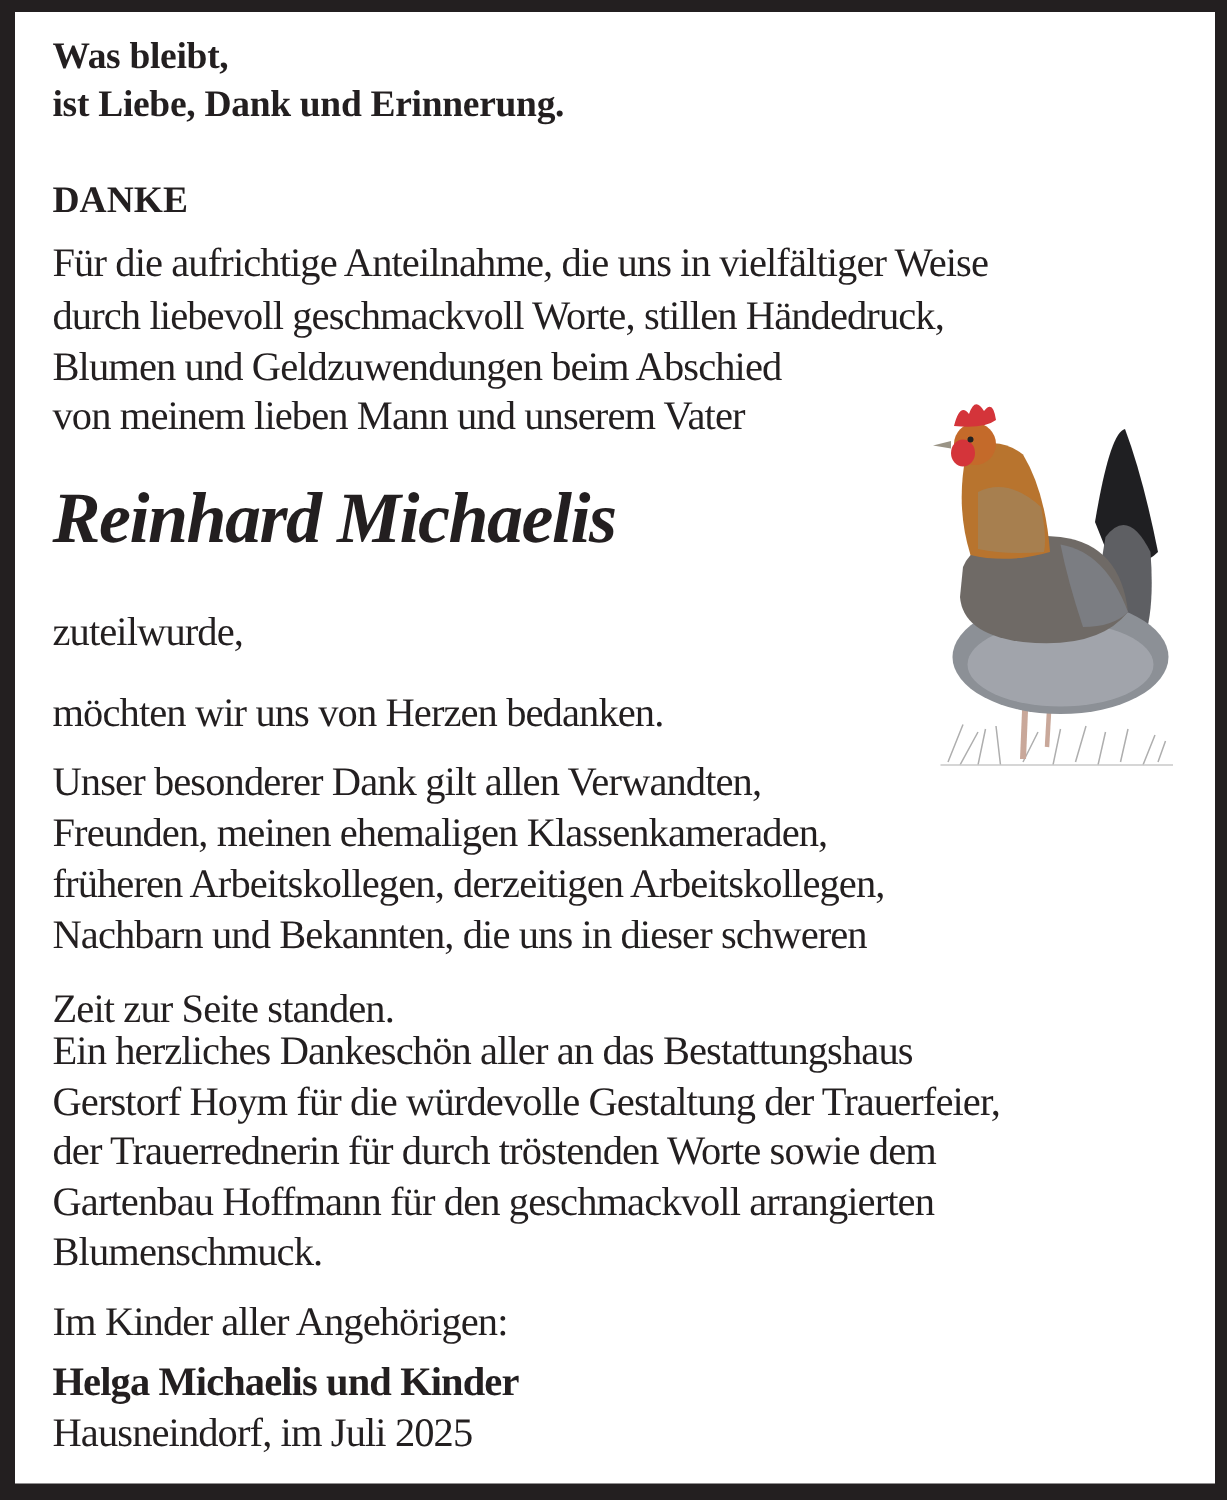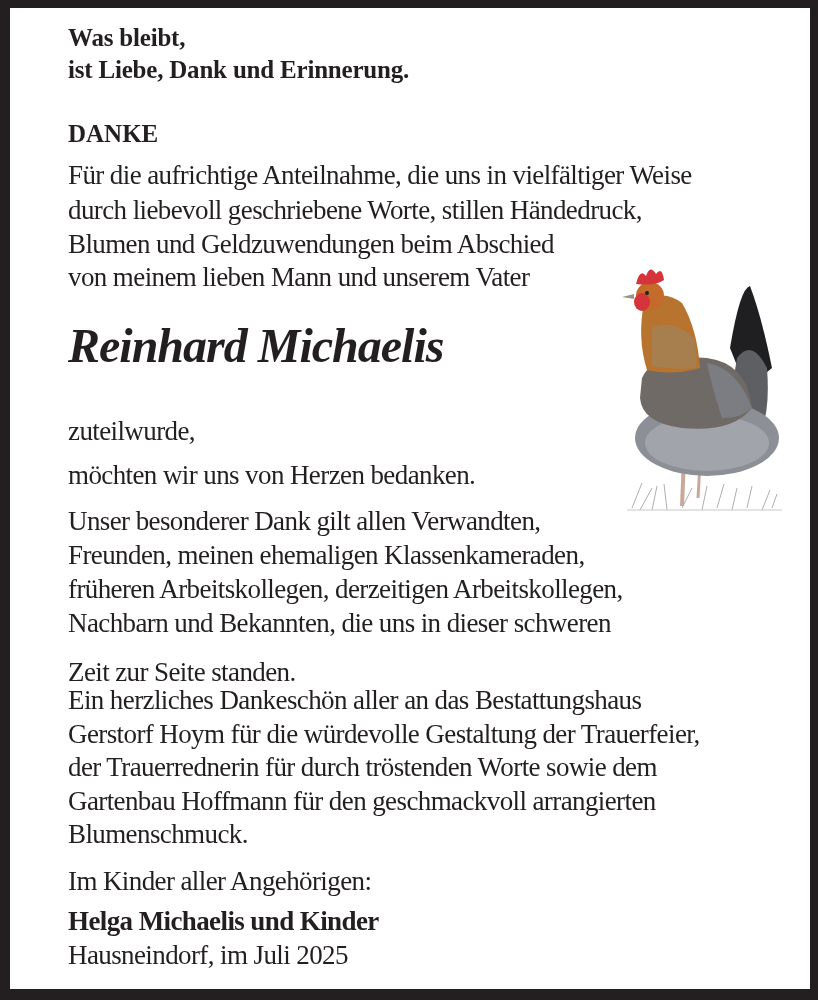--- a/index.html
+++ b/index.html
@@ -11,21 +11,21 @@
       border-left: 10px solid #231f20;
       border-right: 8px solid #231f20;
       border-bottom: 11px solid #231f20;
       background: #ffffff;
     }
     .content {
       position: absolute; left: 35px; top: 0; width: 770px;
       font-family: "Liberation Serif", "DejaVu Serif", serif;
       color: #231f20;
     }
-    .line { position: absolute; left: 0; white-space: nowrap; margin-left: 33px; }
+    .line { position: absolute; left: 0; white-space: nowrap; }
     .bold { font-weight: bold; }
     .motto { font-size: 25px; letter-spacing: -0.2px; }
     .danke { font-size: 25px; }
     .body { font-size: 27px; letter-spacing: -0.6px; transform-origin: left top; }
     .name {
       font-family: Liberation Serif, serif;
       font-style: italic; font-weight: bold;
       font-size: 48px; letter-spacing: -1px;
     }
     .hen { position: absolute; left: 612px; top: 258px; width: 175px; height: 262px; }
@@ -35,27 +35,27 @@
 
 <div class="frame"></div>
 
 <div class="content">
   <div class="line bold motto" style="top:24px">Was bleibt,</div>
   <div class="line bold motto" style="top:56px">ist Liebe, Dank und Erinnerung.</div>
 
   <div class="line bold danke" style="top:120px">DANKE</div>
 
   <div class="line body" style="top:160px">Für die aufrichtige Anteilnahme, die uns in vielfältiger Weise</div>
-  <div class="line body" style="top:195px">durch liebevoll geschriebene Worte, stillen Händedruck,</div>
+  <div class="line body" style="top:195px">durch liebevoll geschmackvoll Worte, stillen Händedruck,</div>
   <div class="line body" style="top:229px">Blumen und Geldzuwendungen beim Abschied</div>
   <div class="line body" style="top:262px">von meinem lieben Mann und unserem Vater</div>
 
   <div class="line name" style="top:318px">Reinhard Michaelis</div>
 
-  <div class="line body" style="top:416px">zuteilwurde,</div>
+  <div class="line body" style="top:406px">zuteilwurde,</div>
   <div class="line body" style="top:460px">möchten wir uns von Herzen bedanken.</div>
 
   <div class="line body" style="top:506px">Unser besonderer Dank gilt allen Verwandten,</div>
   <div class="line body" style="top:540px">Freunden, meinen ehemaligen Klassenkameraden,</div>
   <div class="line body" style="top:574px">früheren Arbeitskollegen, derzeitigen Arbeitskollegen,</div>
   <div class="line body" style="top:608px">Nachbarn und Bekannten, die uns in dieser schweren</div>
   <div class="line body" style="top:657px">Zeit zur Seite standen.</div>
 
   <div class="line body" style="top:685px">Ein herzliches Dankeschön aller an das Bestattungshaus</div>
   <div class="line body" style="top:719px">Gerstorf Hoym für die würdevolle Gestaltung der Trauerfeier,</div>

